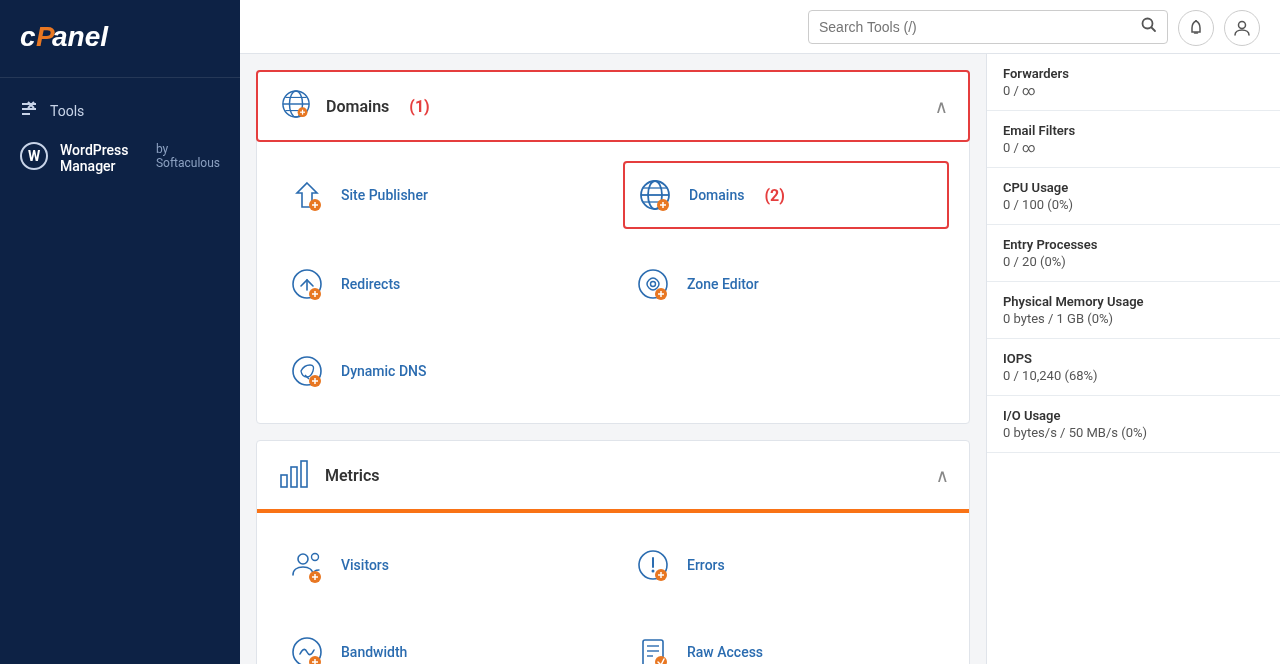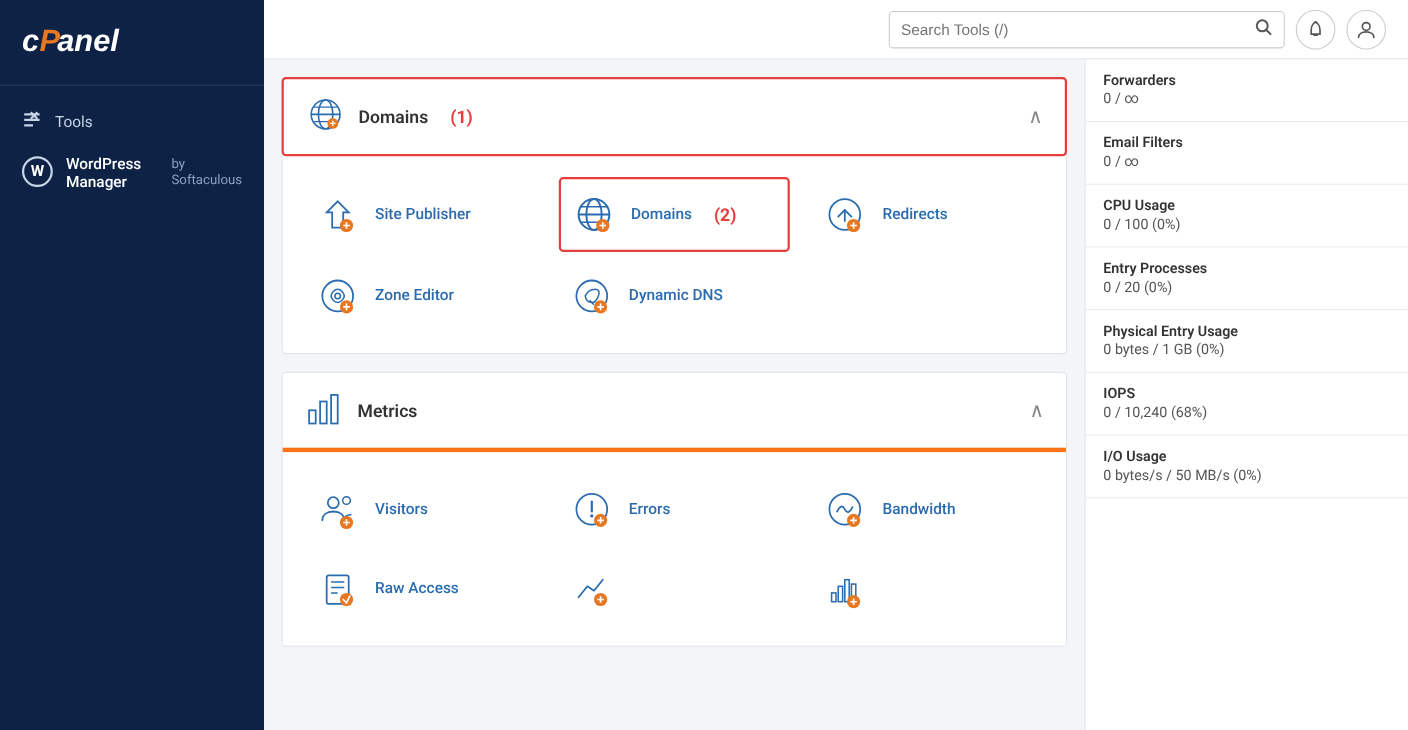--- a/index.html
+++ b/index.html
@@ -54,21 +54,21 @@
       display: flex;
       flex-direction: column;
       overflow: hidden;
     }
 
     
     .header {
       background: white;
       padding: 10px 20px;
       display: flex;
-      align-items: center;
+      align-items: flex-start;
       justify-content: flex-end;
       gap: 10px;
       border-bottom: 1px solid #e0e4ea;
       height: 54px;
     }
     .search-bar {
       display: flex;
       align-items: center;
       border: 1px solid #ccc;
       border-radius: 4px;
@@ -133,22 +133,22 @@
       gap: 12px;
     }
     .section-title {
       font-size: 16px;
       font-weight: 600;
       color: #333;
     }
     .section-body {
       padding: 20px;
       display: grid;
-      grid-template-columns: 1fr 1fr 1fr;
-      gap: 8px 20px;
+      grid-template-columns: 1fr 1fr;
+      gap: 23px 20px;
     }
 
     
     .tool-item {
       display: flex;
       align-items: center;
       gap: 12px;
       padding: 10px 8px;
       border-radius: 4px;
       cursor: pointer;
@@ -503,21 +503,21 @@
       </div>
       <div class="stat-item">
         <div class="stat-label">CPU Usage</div>
         <div class="stat-value">0 / 100   (0%)</div>
       </div>
       <div class="stat-item">
         <div class="stat-label">Entry Processes</div>
         <div class="stat-value">0 / 20   (0%)</div>
       </div>
       <div class="stat-item">
-        <div class="stat-label">Physical Entry Usage</div>
+        <div class="stat-label">Physical Memory Usage</div>
         <div class="stat-value">0 bytes / 1 GB   (0%)</div>
       </div>
       <div class="stat-item">
         <div class="stat-label">IOPS</div>
         <div class="stat-value">0 / 10,240   (68%)</div>
       </div>
       <div class="stat-item">
         <div class="stat-label">I/O Usage</div>
         <div class="stat-value">0 bytes/s / 50 MB/s   (0%)</div>
       </div>

